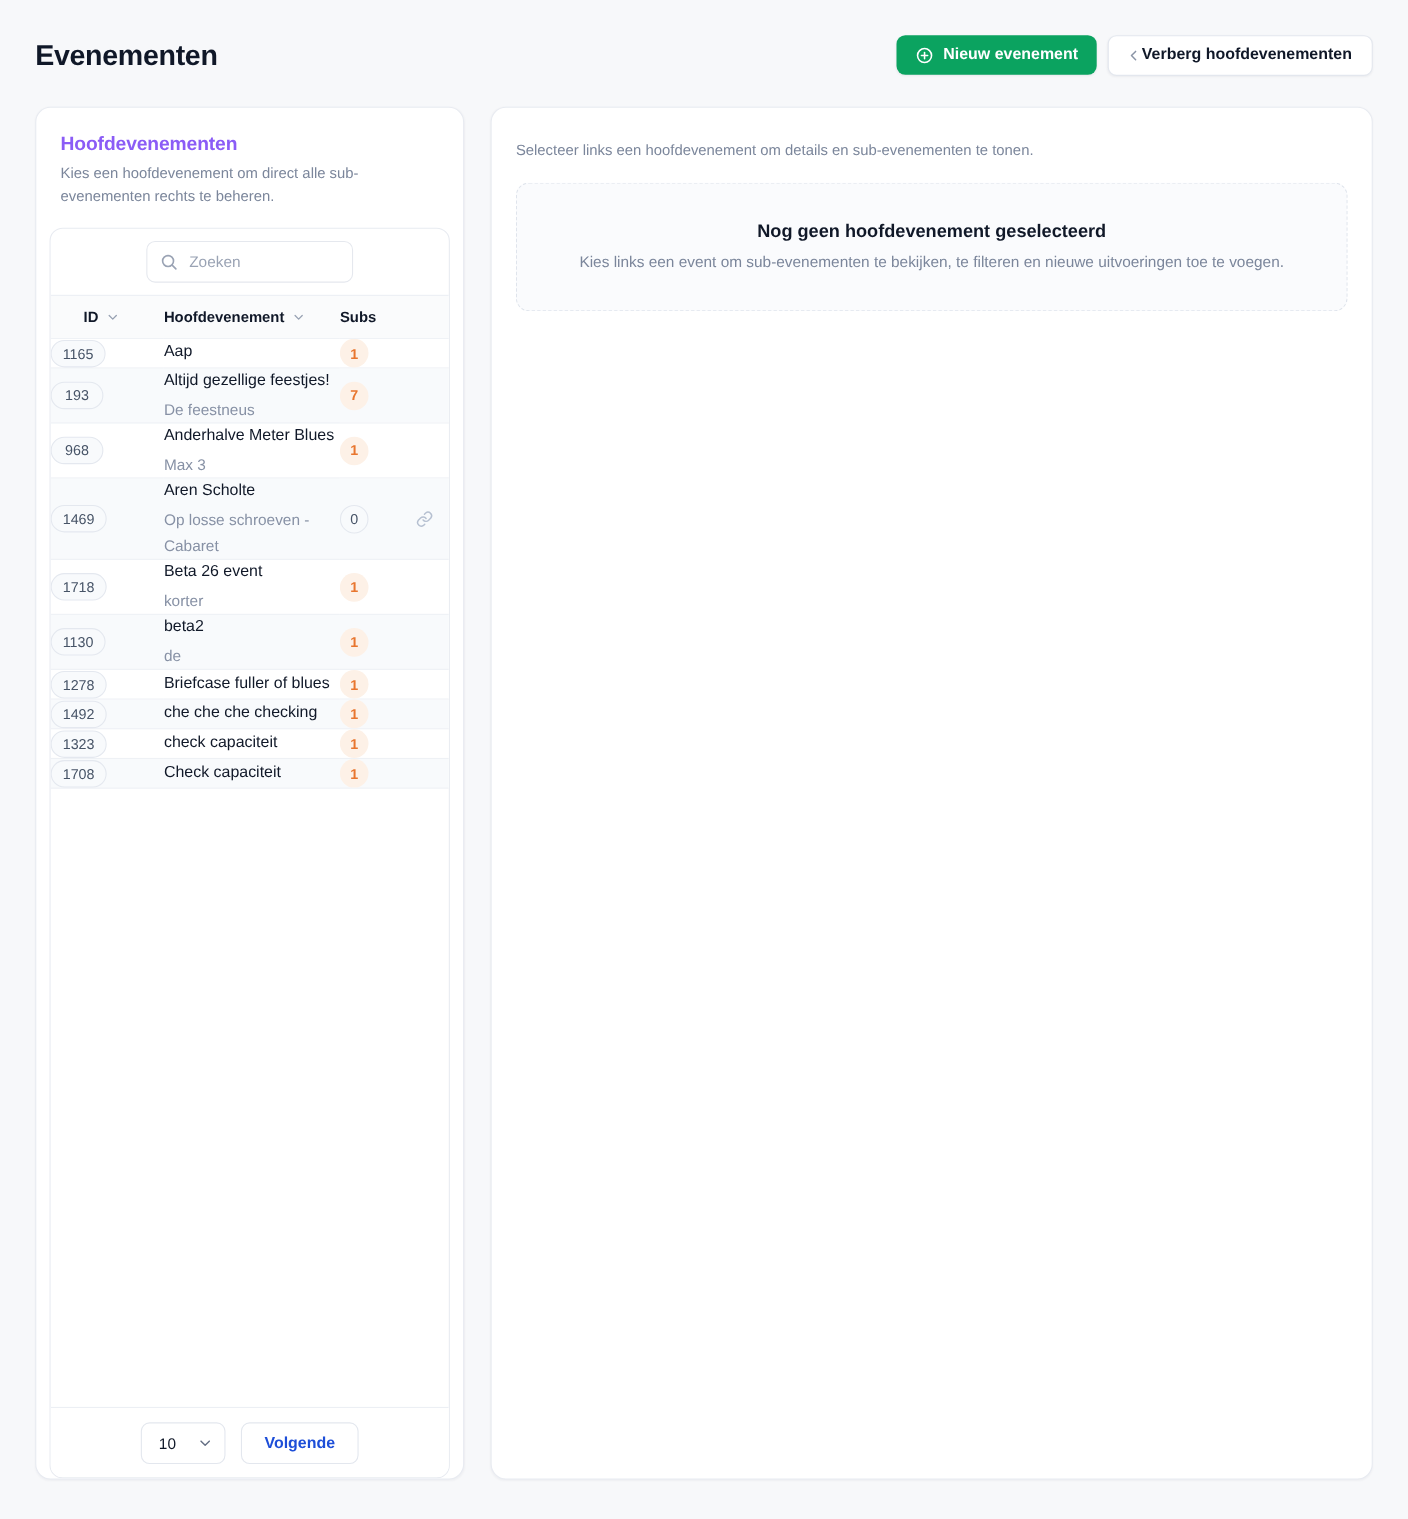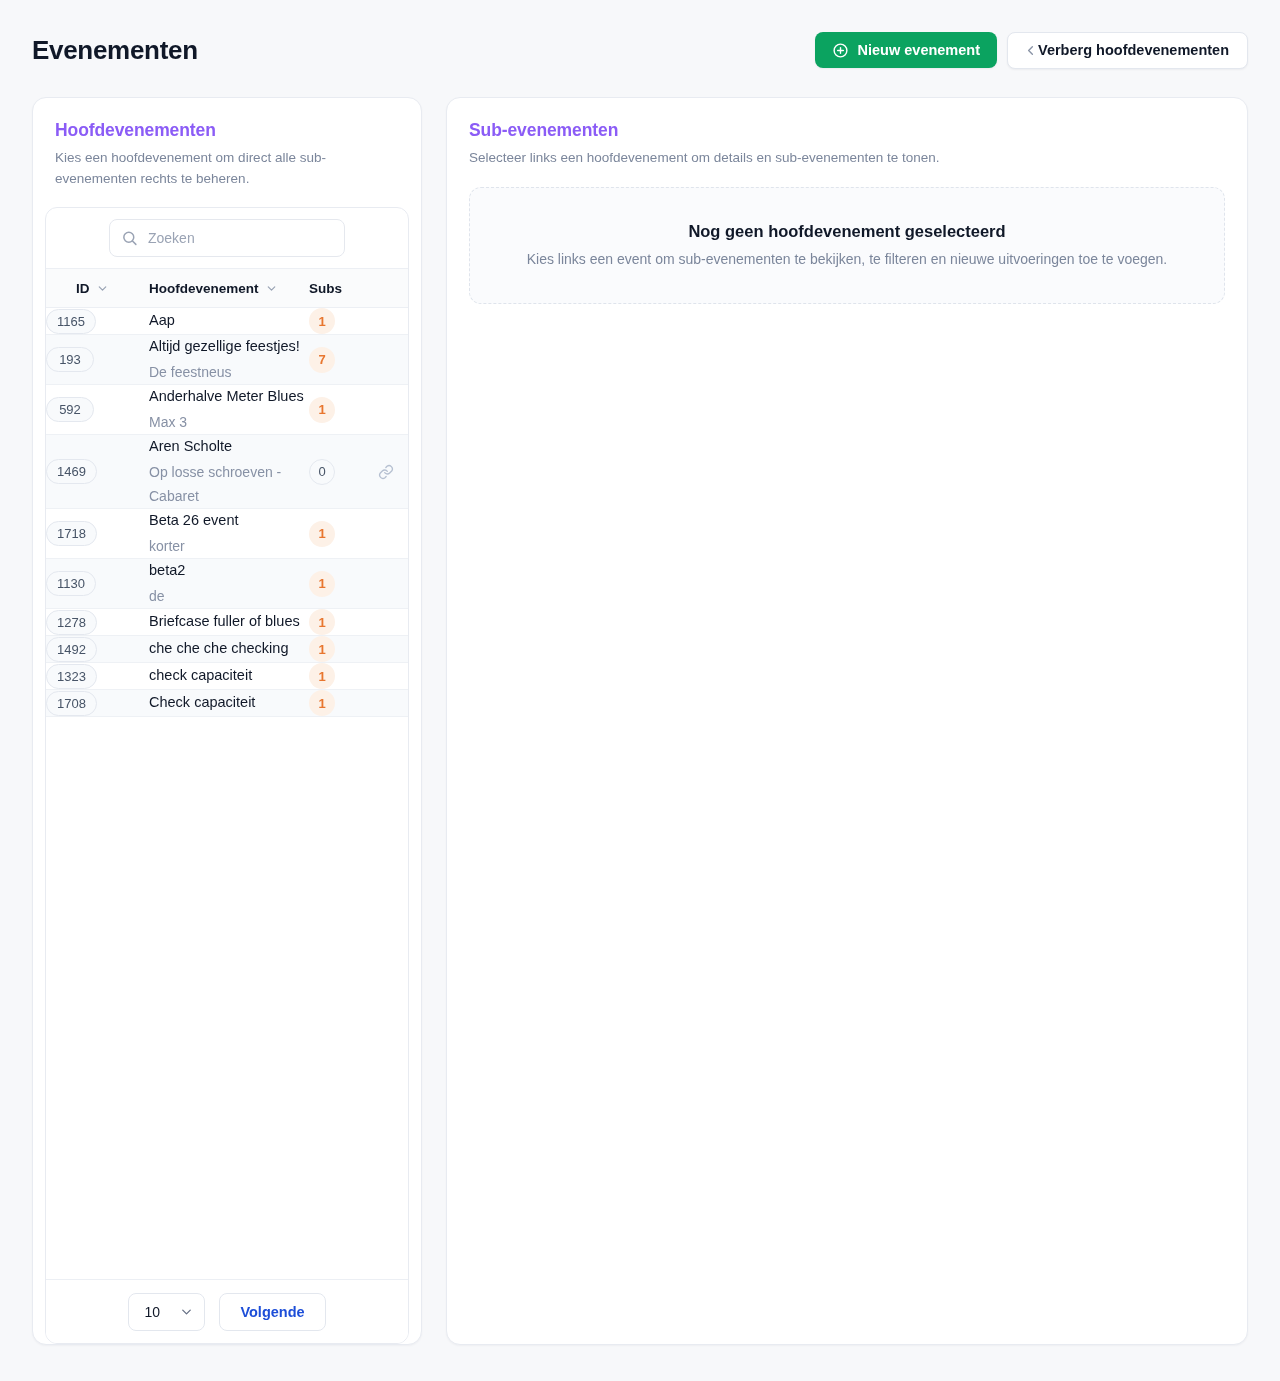--- a/index.html
+++ b/index.html
@@ -136,21 +136,21 @@
   .search-wrap {
     height: 60px;
     display: flex;
     align-items: center;
     justify-content: center;
     flex: 0 0 auto;
   }
 
   .search-box {
     position: relative;
-    width: 236px;
+    width: 188px;
     height: 38px;
   }
   .search-box input {
     width: 100%;
     height: 100%;
     border: 1px solid #e5e8ee;
     border-radius: 8px;
     background: #ffffff;
     padding: 0 12px 0 38px;
     font-family: "Liberation Sans", sans-serif;
@@ -440,21 +440,21 @@
                 </tr>
                 <tr>
                   <td class="cell-id"><span class="id-pill">193</span></td>
                   <td class="cell-name">
                     <div class="ev-name">Altijd gezellige feestjes!</div>
                     <div class="ev-desc">De feestneus</div>
                   </td>
                   <td class="cell-subs" style="position: relative;"><span class="subs-badge">7</span></td>
                 </tr>
                 <tr>
-                  <td class="cell-id"><span class="id-pill">592</span></td>
+                  <td class="cell-id"><span class="id-pill">968</span></td>
                   <td class="cell-name">
                     <div class="ev-name">Anderhalve Meter Blues</div>
                     <div class="ev-desc">Max 3</div>
                   </td>
                   <td class="cell-subs" style="position: relative;"><span class="subs-badge">1</span></td>
                 </tr>
                 <tr>
                   <td class="cell-id"><span class="id-pill">1469</span></td>
                   <td class="cell-name">
                     <div class="ev-name">Aren Scholte</div>
@@ -525,21 +525,20 @@
             </span>
           </div>
           <button class="btn-next">Volgende</button>
         </div>
 
       </div>
     </section>
 
     <section class="card card-right">
       <div class="card-head">
-        <div class="card-title">Sub-evenementen</div>
         <div class="card-sub">Selecteer links een hoofdevenement om details en sub-evenementen te tonen.</div>
       </div>
 
       <div class="empty-state">
         <div class="empty-title">Nog geen hoofdevenement geselecteerd</div>
         <div class="empty-sub">Kies links een event om sub-evenementen te bekijken, te filteren en nieuwe uitvoeringen toe te voegen.</div>
       </div>
     </section>
 
   </div>

